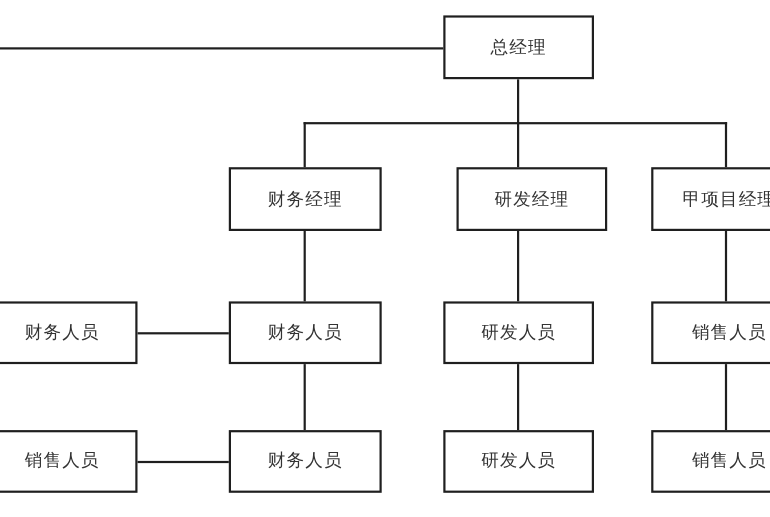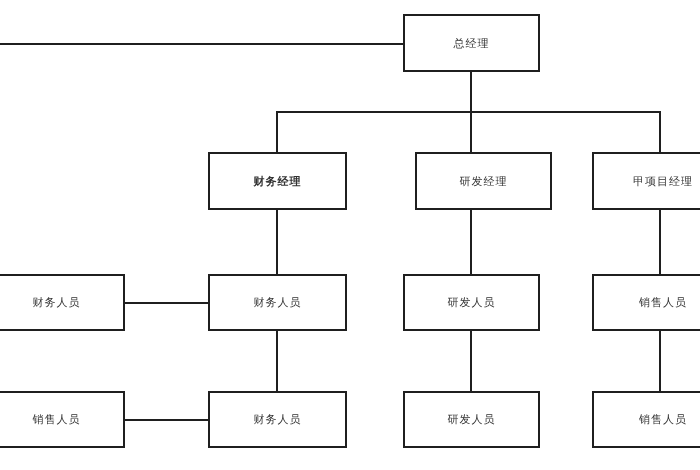--- a/index.html
+++ b/index.html
@@ -16,30 +16,30 @@
     font-family:"Liberation Sans","DejaVu Sans",sans-serif;
   }
   .node{
     position:absolute;
     box-sizing:border-box;
     border:2px solid var(--line);
     background:#fff;
     display:flex;align-items:center;justify-content:center;
   }
   .node-label{
-    font-size:11px;
+    font-size:16px;
     color:var(--text);
     letter-spacing:1px;
     white-space:nowrap;
   }
   .line{position:absolute;background:var(--line);}
 
   
   .n-gm        {left:403px; top:14px;  width:137px; height:58px;}
-  .n-fin-mgr   {left:208px; top:152px; width:139px; height:58px;font-weight:bold;}
+  .n-fin-mgr   {left:208px; top:152px; width:139px; height:58px;}
   .n-rd-mgr    {left:415px; top:152px; width:137px; height:58px;}
   .n-sales-mgr {left:592px; top:152px; width:142px; height:58px;}
   .n-pa        {left:-12px; top:274px; width:137px; height:57px;}
   .n-fin-3     {left:208px; top:274px; width:139px; height:57px;}
   .n-rd-3      {left:403px; top:274px; width:137px; height:57px;}
   .n-sales-3   {left:592px; top:274px; width:142px; height:57px;}
   .n-pb        {left:-12px; top:391px; width:137px; height:57px;}
   .n-fin-4     {left:208px; top:391px; width:139px; height:57px;}
   .n-rd-4      {left:403px; top:391px; width:137px; height:57px;}
   .n-sales-4   {left:592px; top:391px; width:142px; height:57px;}

